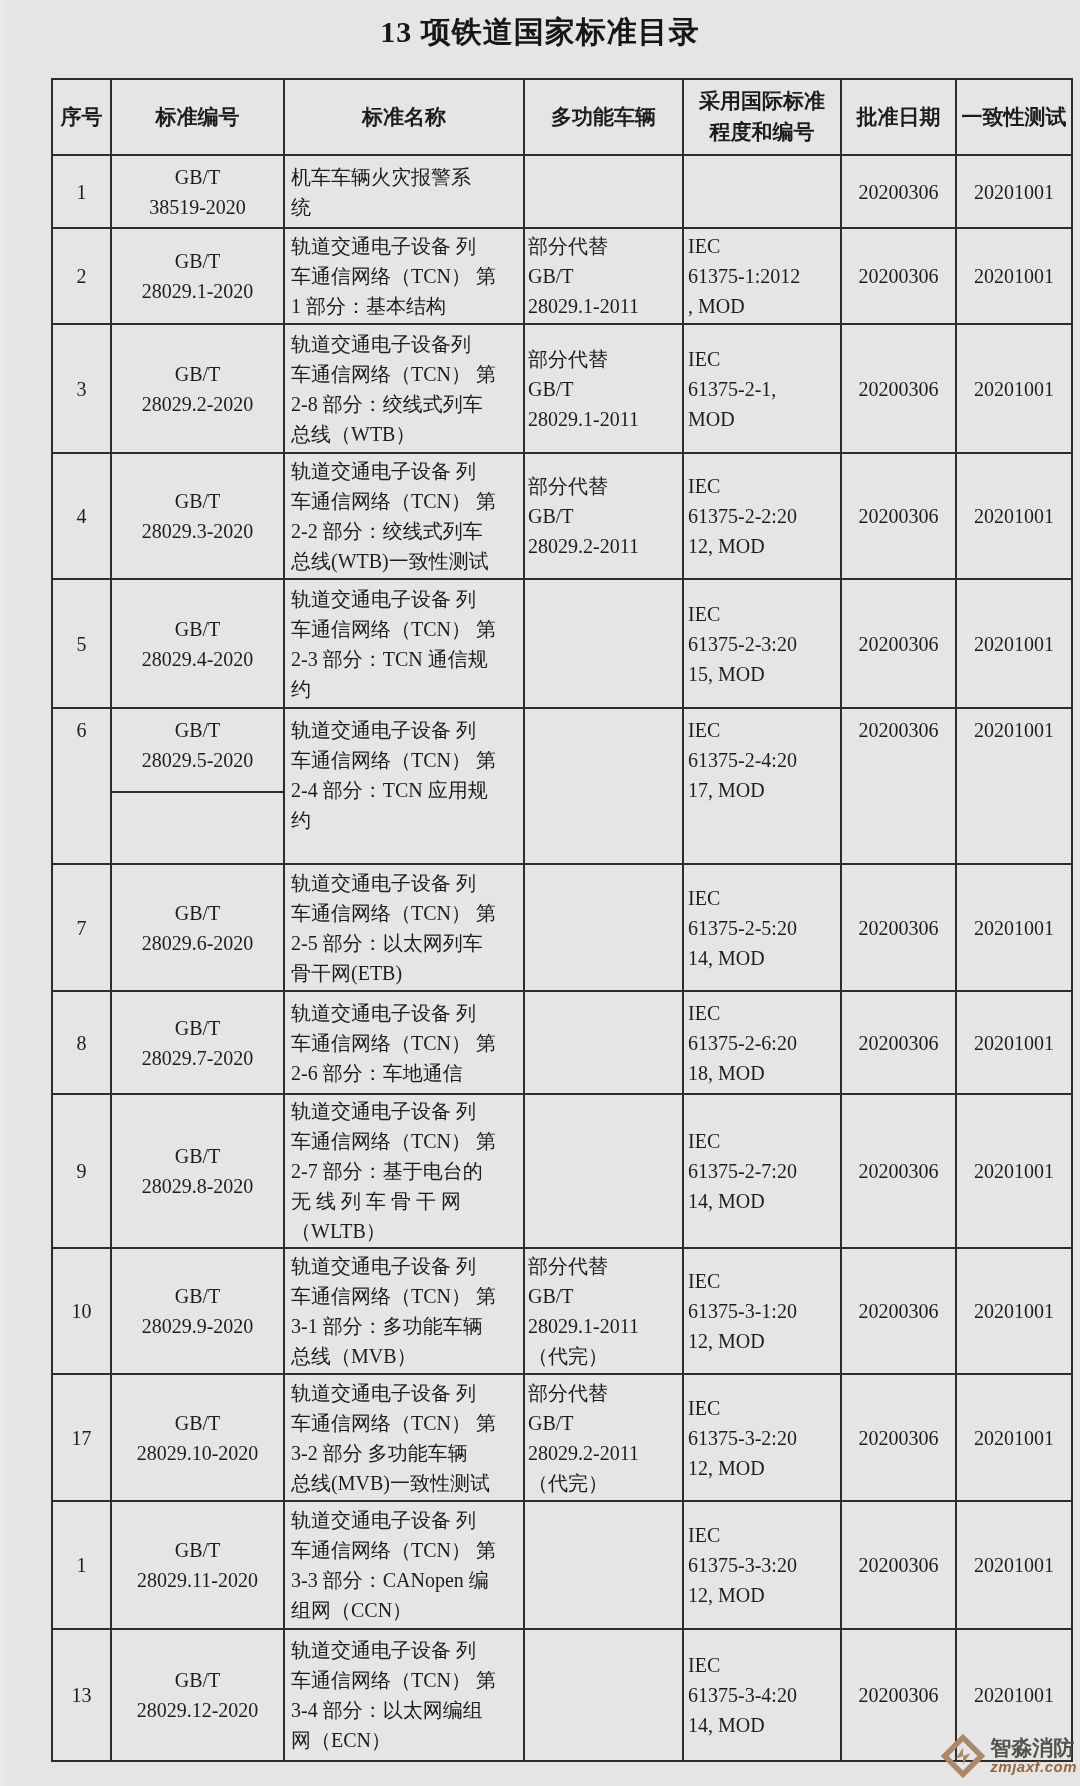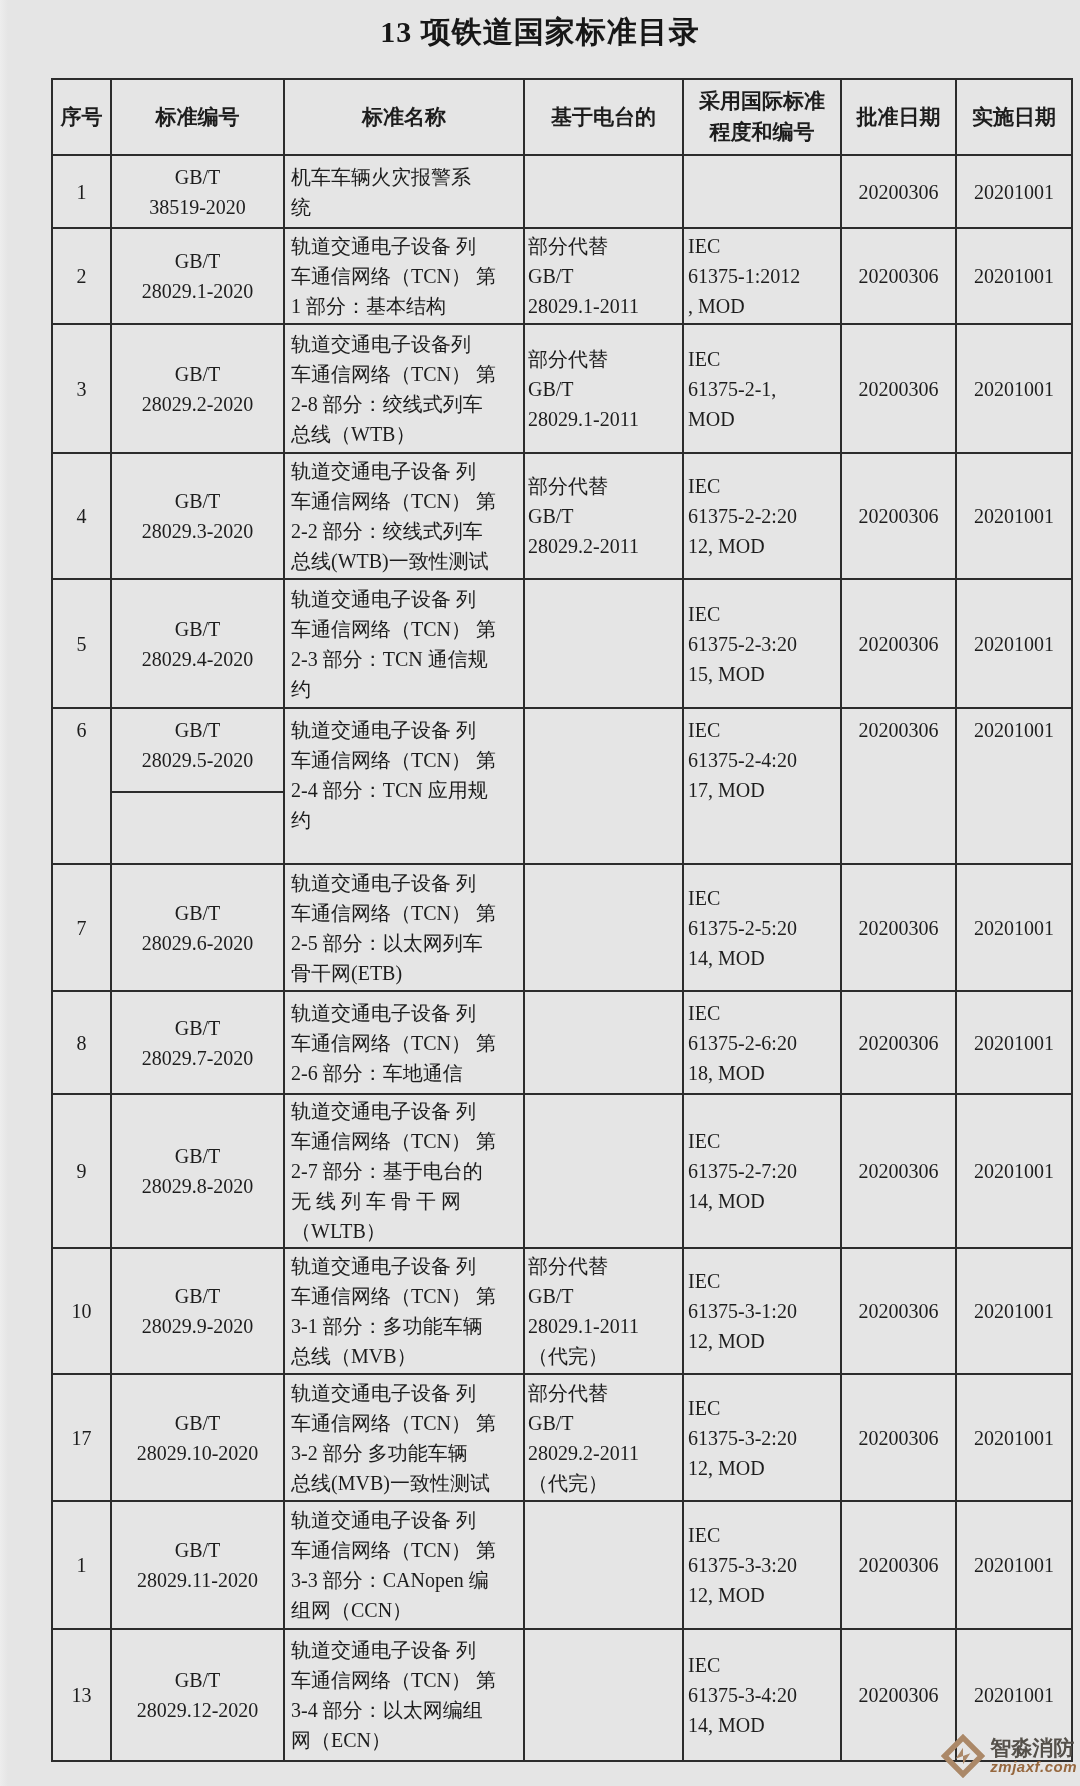--- a/index.html
+++ b/index.html
@@ -68,25 +68,25 @@
         <col>
         <col>
         <col>
         <col>
     </colgroup>
     <thead>
       <tr id="head-row">
           <th>序号</th>
           <th>标准编号</th>
           <th>标准名称</th>
-          <th>基于电台的</th>
+          <th>多功能车辆</th>
           <th>采用国际标准
 程度和编号</th>
           <th>批准日期</th>
-          <th>实施日期</th>
+          <th>一致性测试</th>
         </tr>
     </thead>
     <tbody id="body-rows">
         <tr>
           <td>1</td>
           <td>GB/T
 38519-2020</td>
           <td>机车车辆火灾报警系
 统</td>
           <td></td>

